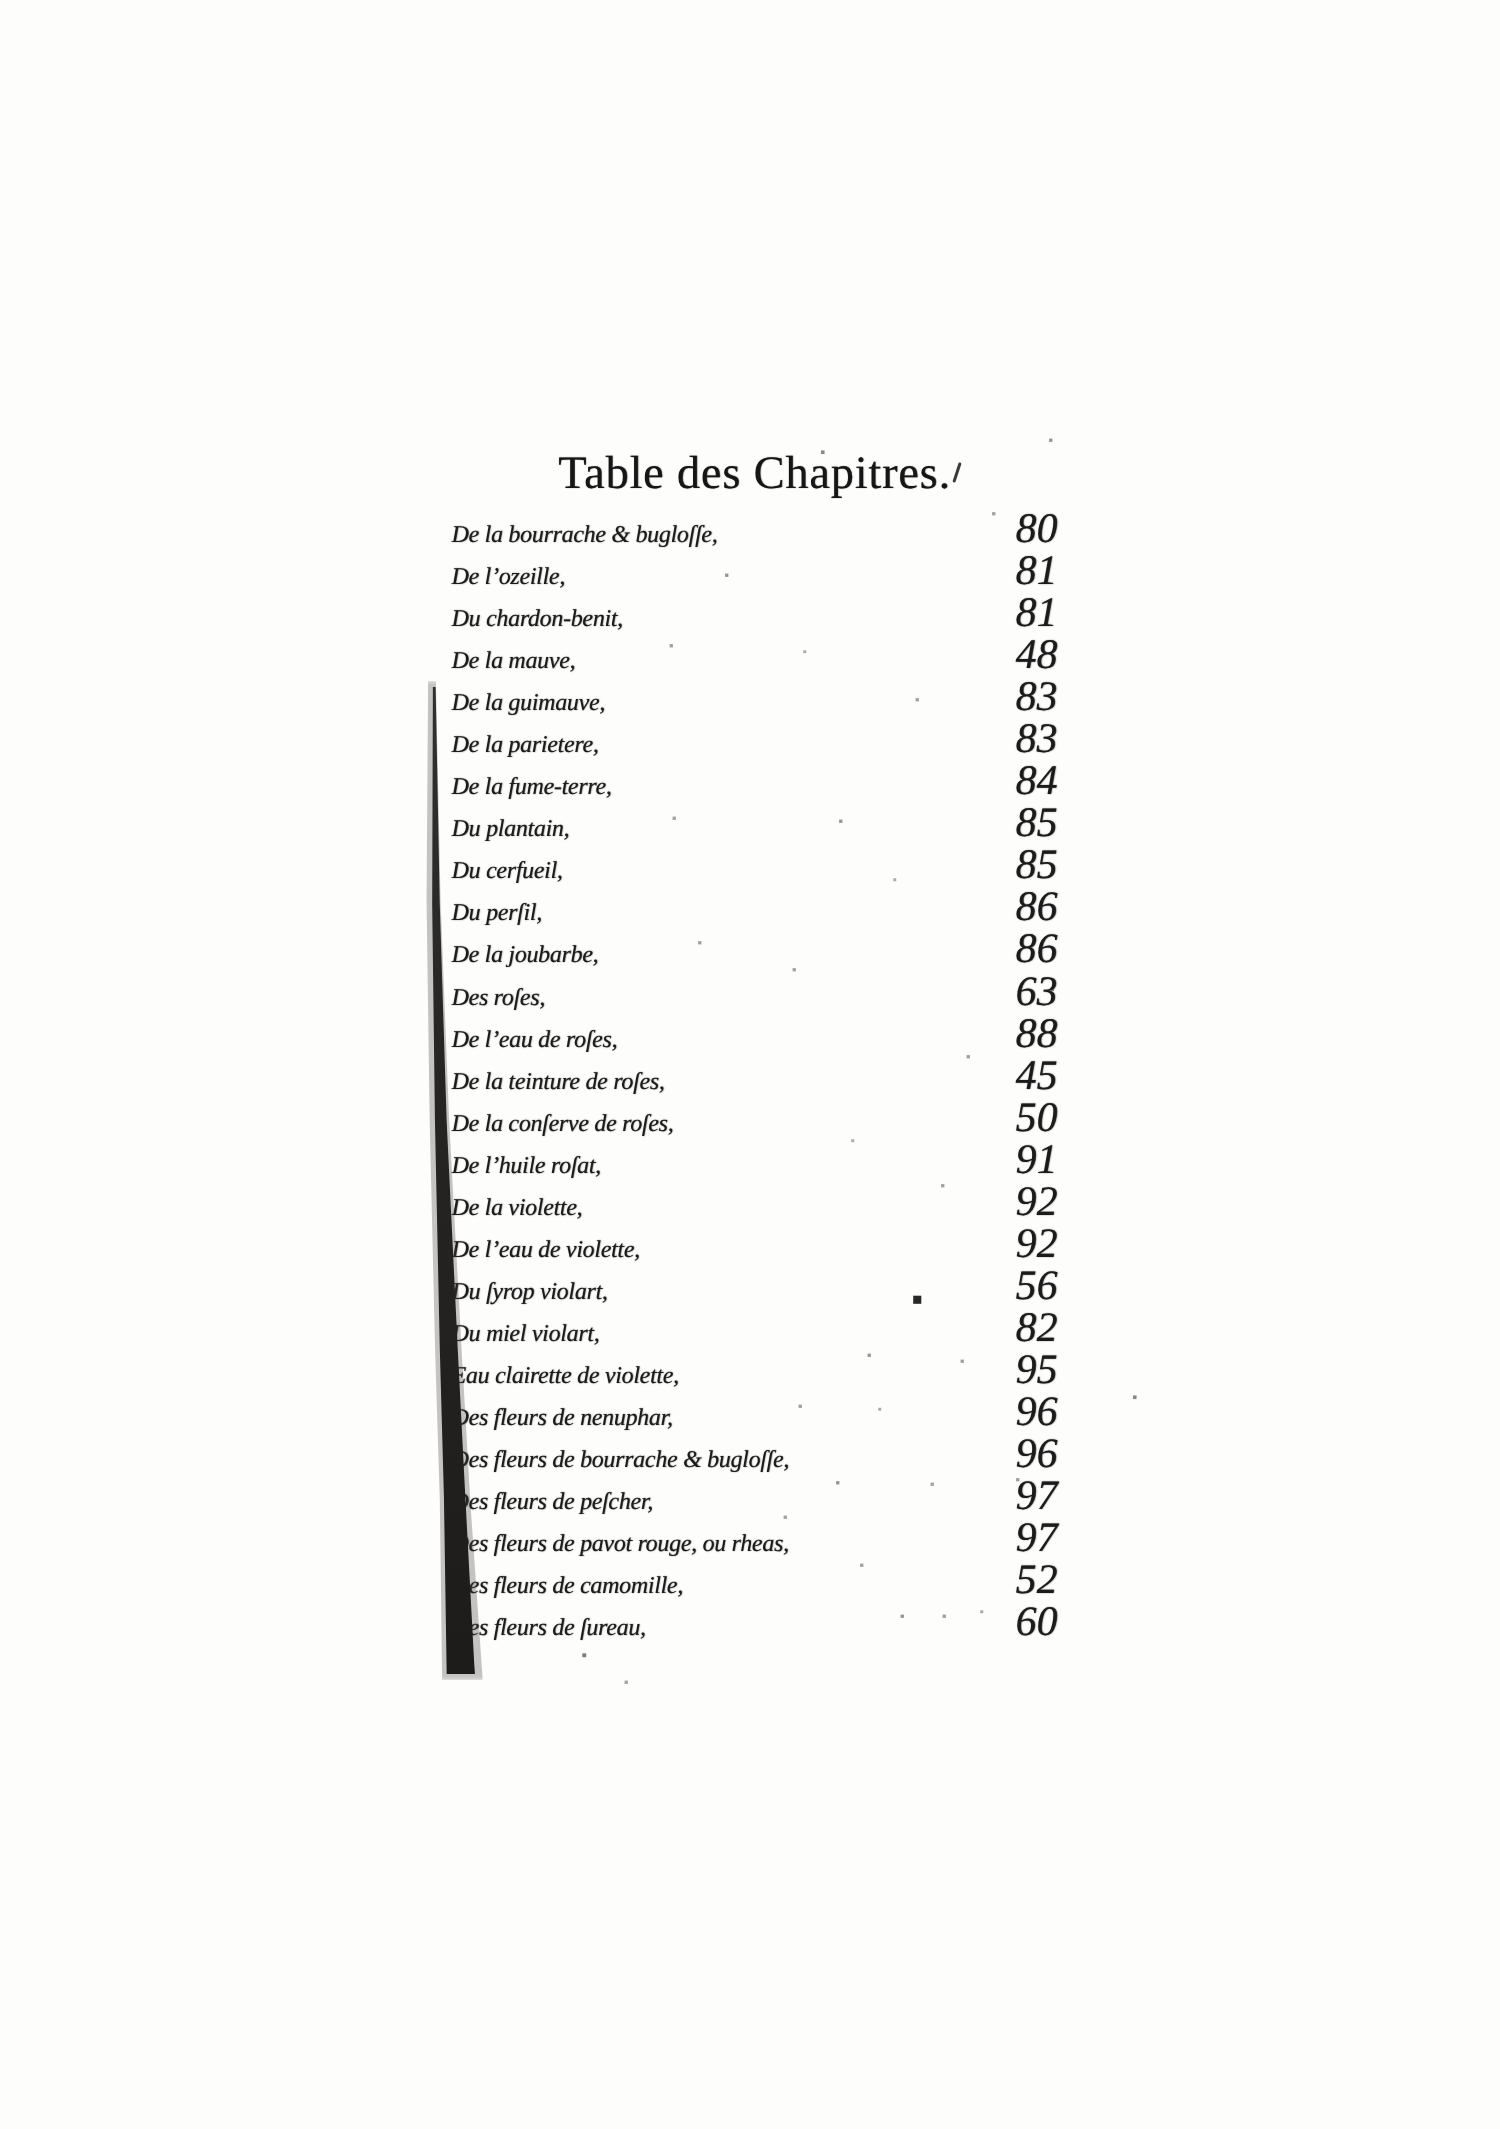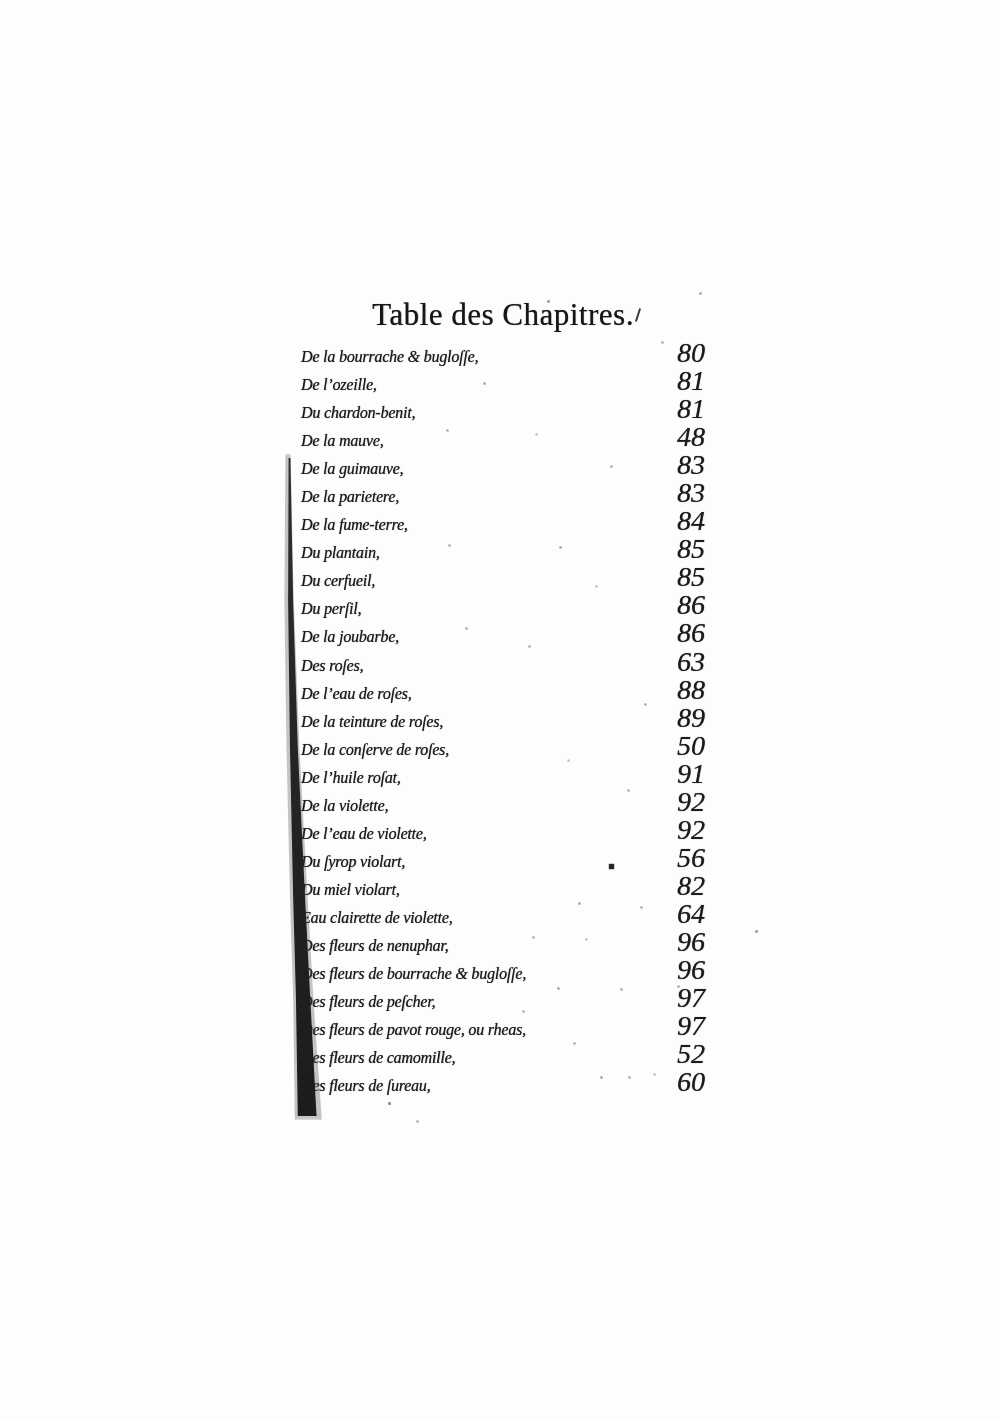--- a/index.html
+++ b/index.html
@@ -193,21 +193,21 @@
     <span class="entry-page">63</span>
   </div>
 
   <div class="entry">
     <span class="entry-label">De l’eau de roſes,</span>
     <span class="entry-page">88</span>
   </div>
 
   <div class="entry">
     <span class="entry-label">De la teinture de roſes,</span>
-    <span class="entry-page">89</span>
+    <span class="entry-page">45</span>
   </div>
 
   <div class="entry">
     <span class="entry-label">De la conſerve de roſes,</span>
     <span class="entry-page">50</span>
   </div>
 
   <div class="entry">
     <span class="entry-label">De l’huile roſat,</span>
     <span class="entry-page">91</span>
@@ -228,21 +228,21 @@
     <span class="entry-page">56</span>
   </div>
 
   <div class="entry">
     <span class="entry-label">Du miel violart,</span>
     <span class="entry-page">82</span>
   </div>
 
   <div class="entry">
     <span class="entry-label">Eau clairette de violette,</span>
-    <span class="entry-page">64</span>
+    <span class="entry-page">95</span>
   </div>
 
   <div class="entry">
     <span class="entry-label">Des fleurs de nenuphar,</span>
     <span class="entry-page">96</span>
   </div>
 
   <div class="entry">
     <span class="entry-label">Des fleurs de bourrache &amp; bugloſſe,</span>
     <span class="entry-page">96</span>

